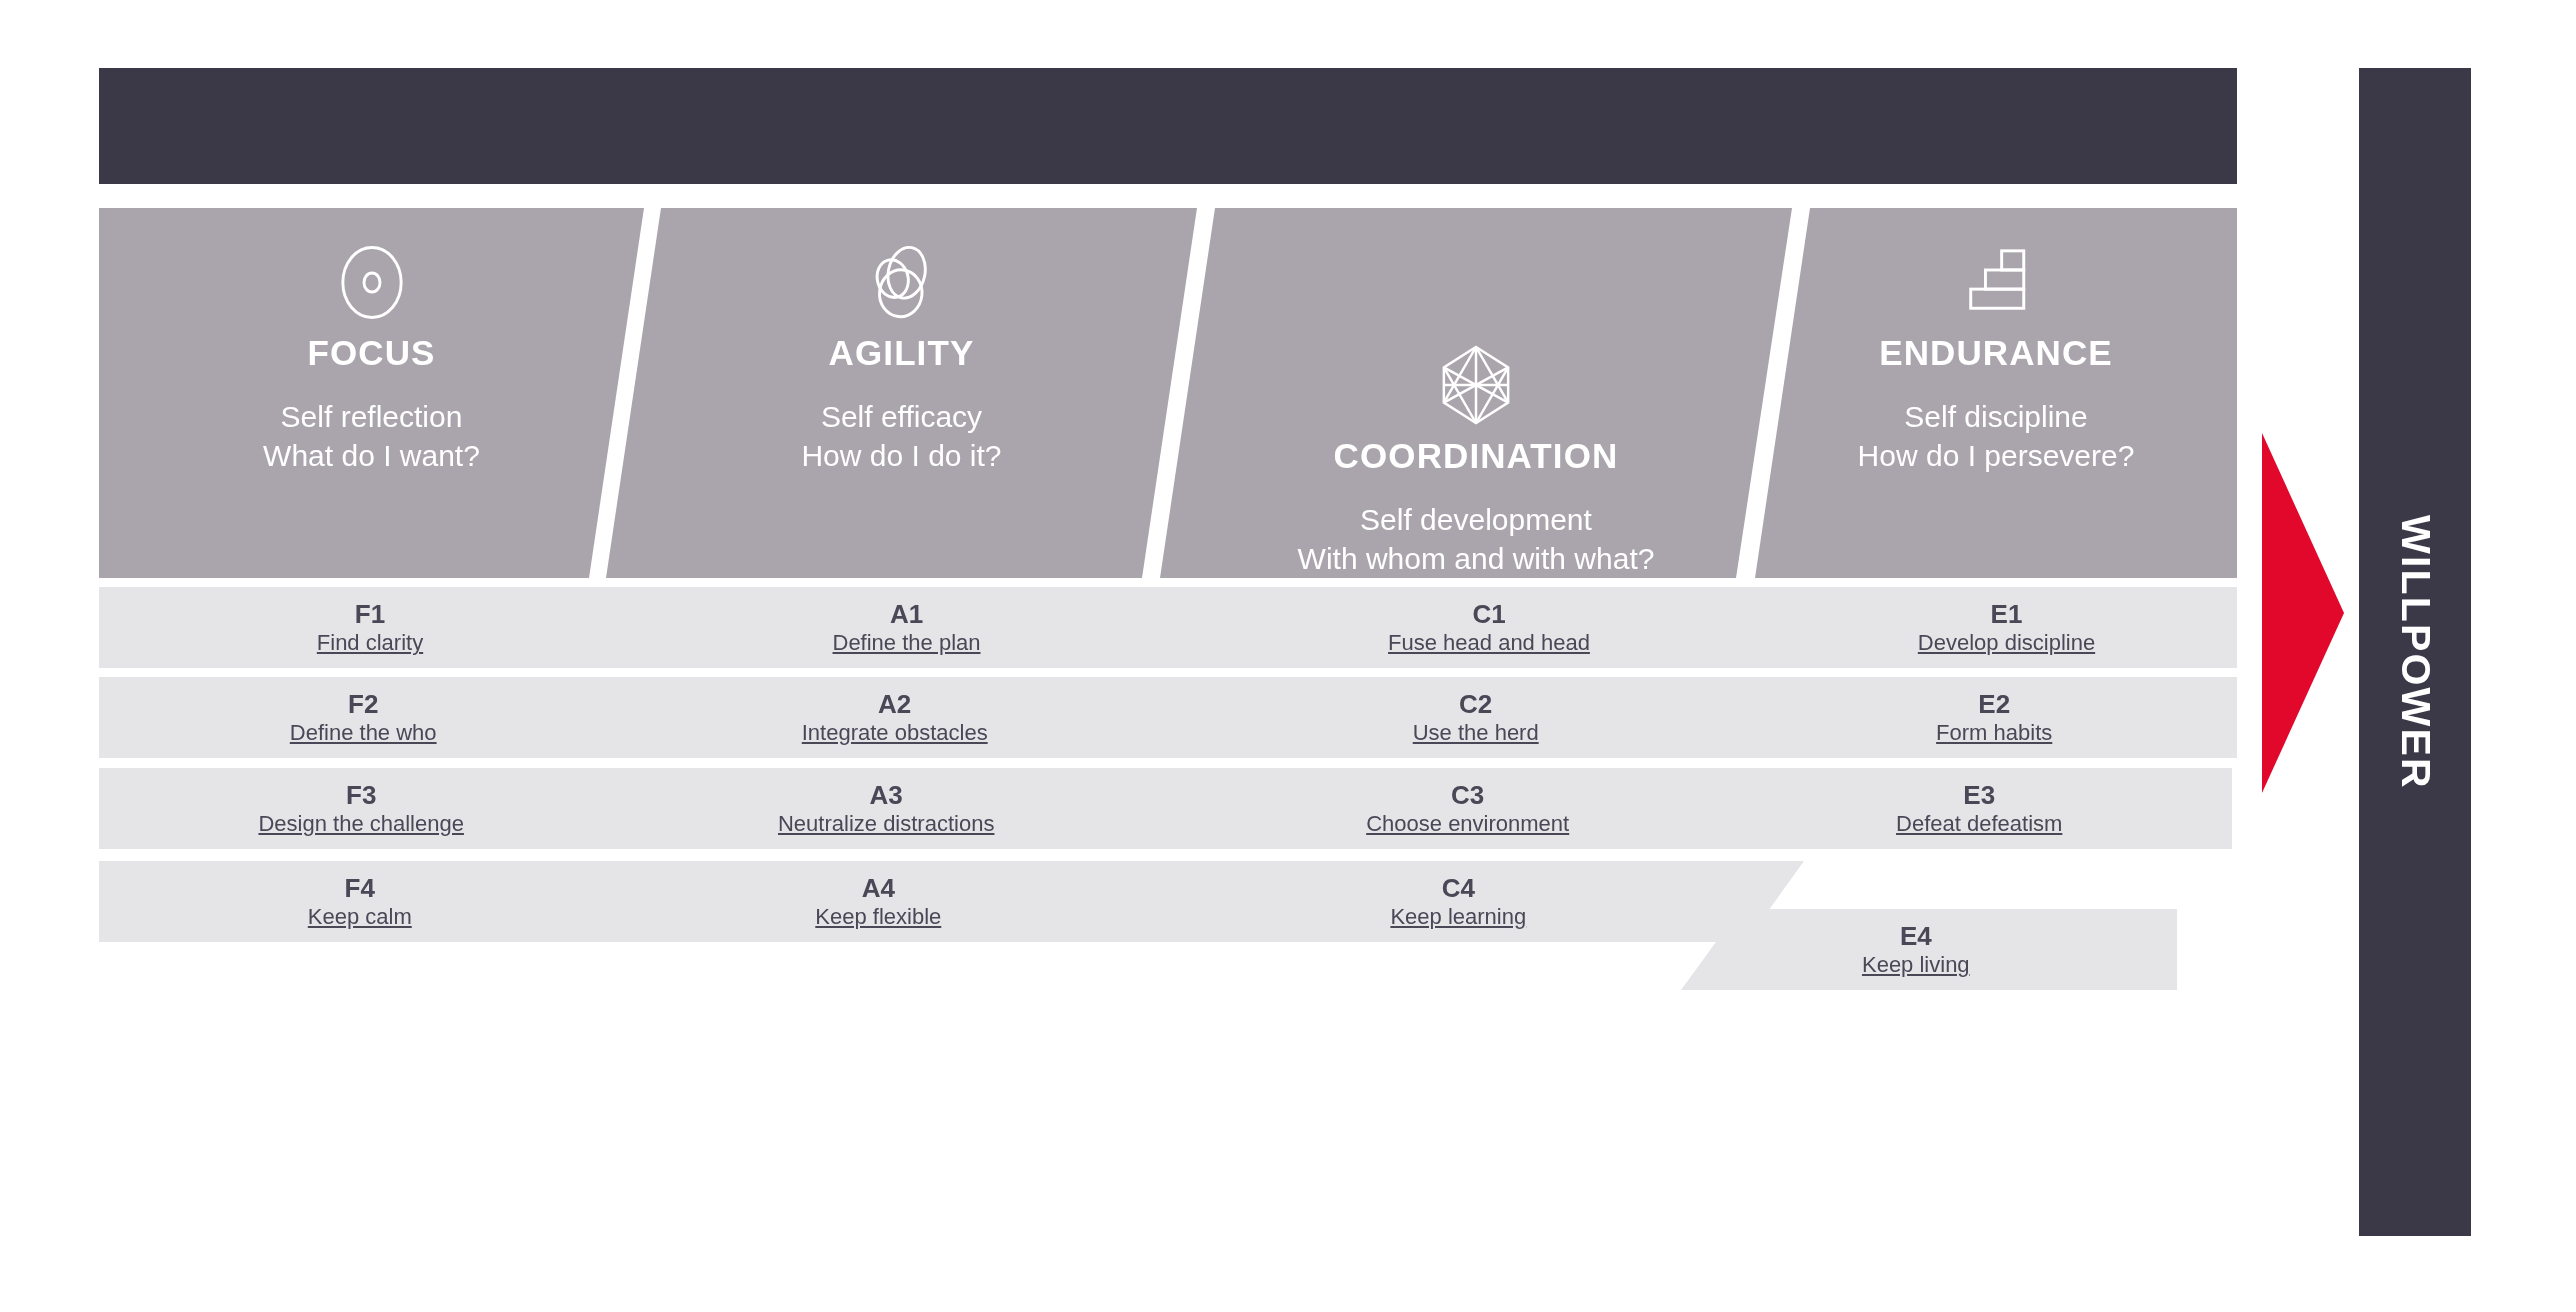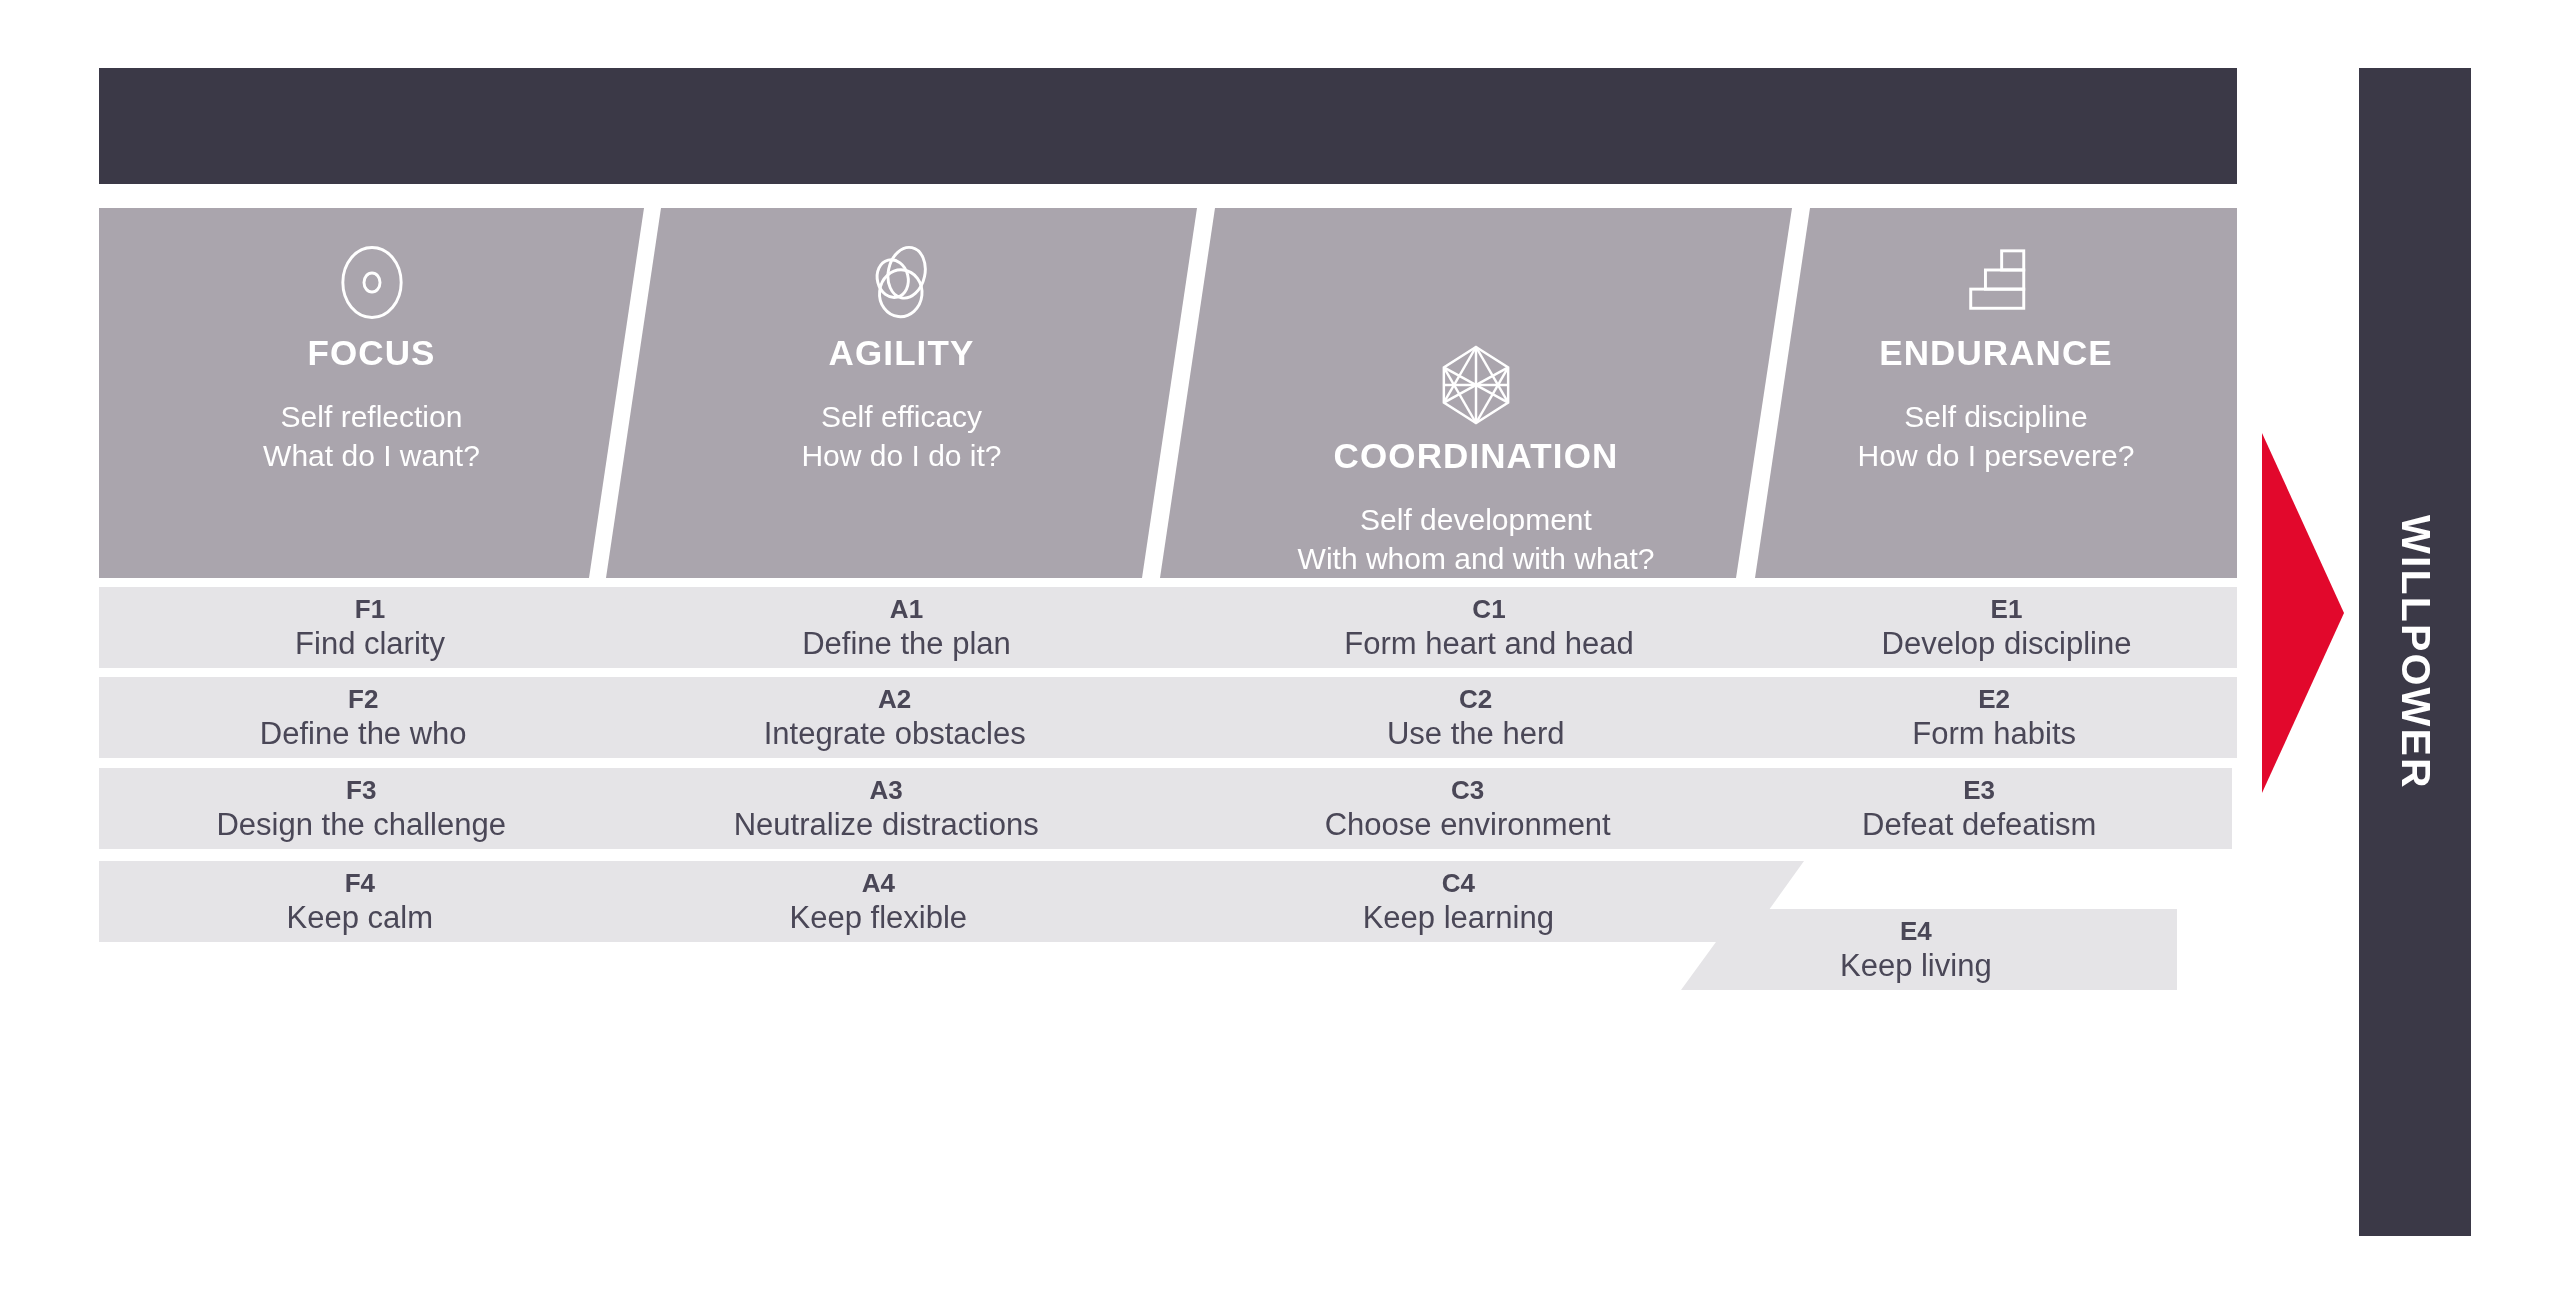--- a/index.html
+++ b/index.html
@@ -47,21 +47,21 @@
   .r1{top:90px;}
   .r2{top:181px;}
   .r3{top:274px;}
 
   .cell{
     position:absolute;top:0;height:81px;background:#e5e4e7;
     display:flex;flex-direction:column;align-items:center;justify-content:center;
     box-sizing:border-box;color:#4a4757;
   }
   .cell .code{font-size:26px;font-weight:bold;line-height:1;margin-bottom:5.9px;}
-  .cell .lbl{font-size:31px;font-weight:400;line-height:1;white-space:nowrap;}
+  .cell .lbl{font-size:22px;font-weight:400;line-height:1;white-space:nowrap;text-decoration:underline;}
 
   
   
   .r0 .c0{left:0;     width:542px; clip-path:polygon(0 0, 542px 0, 527px 81px, 0 81px);}
   .r0 .c1{left:514px; width:587px; clip-path:polygon(14.7px 0, 587px 0, 573px 81px, 0 81px);}
   .r0 .c2{left:1074px;width:632px; clip-path:polygon(14.7px 0, 632px 0, 617px 81px, 0 81px);}
   .r0 .c3{left:1677px;width:461px; clip-path:polygon(14.7px 0, 461px 0, 461px 81px, 0 81px);}
   
   .r1 .c0{left:0;     width:543px; clip-path:polygon(0 0, 543px 0, 514px 81px, 0 81px);}
   .r1 .c1{left:505px; width:596px; clip-path:polygon(29px 0, 596px 0, 567px 81px, 0 81px);}
@@ -192,21 +192,21 @@
         </div>
       <div class="cell c1">
           <div class="inner">
         <div class="code">A1</div>
         <div class="lbl">Define the plan</div>
           </div>
         </div>
       <div class="cell c2">
           <div class="inner">
         <div class="code">C1</div>
-        <div class="lbl">Form heart and head</div>
+        <div class="lbl">Fuse head and head</div>
           </div>
         </div>
       <div class="cell c3">
           <div class="inner">
         <div class="code">E1</div>
         <div class="lbl">Develop discipline</div>
           </div>
         </div>
     </div>
 

